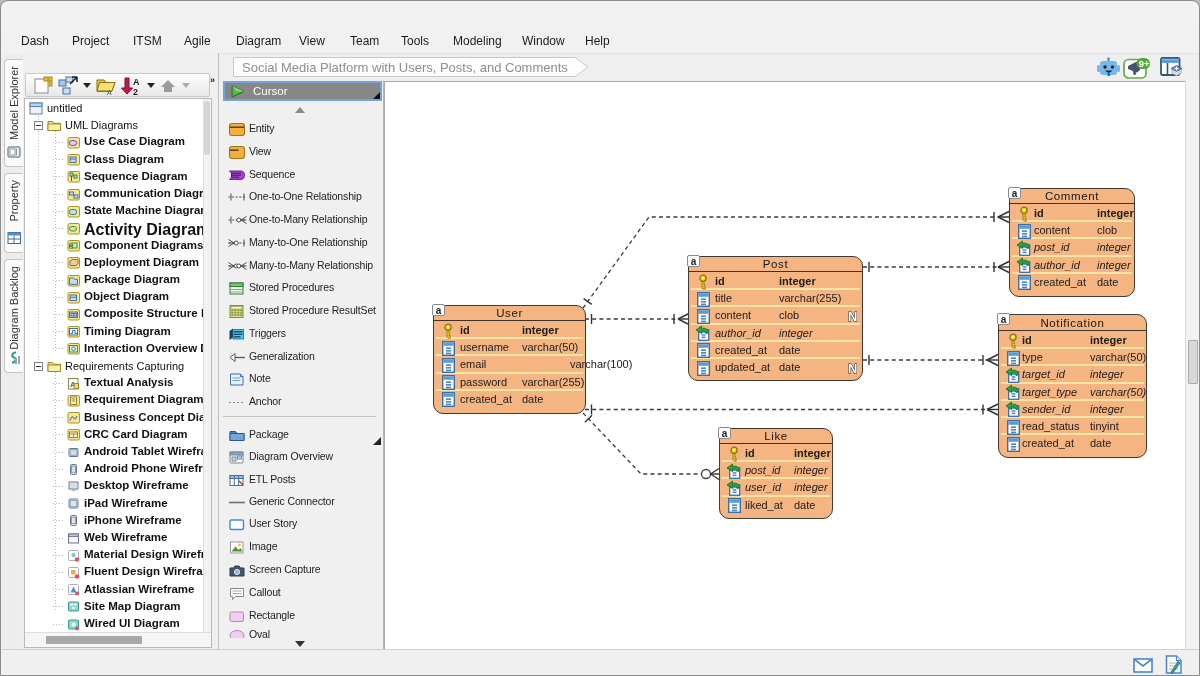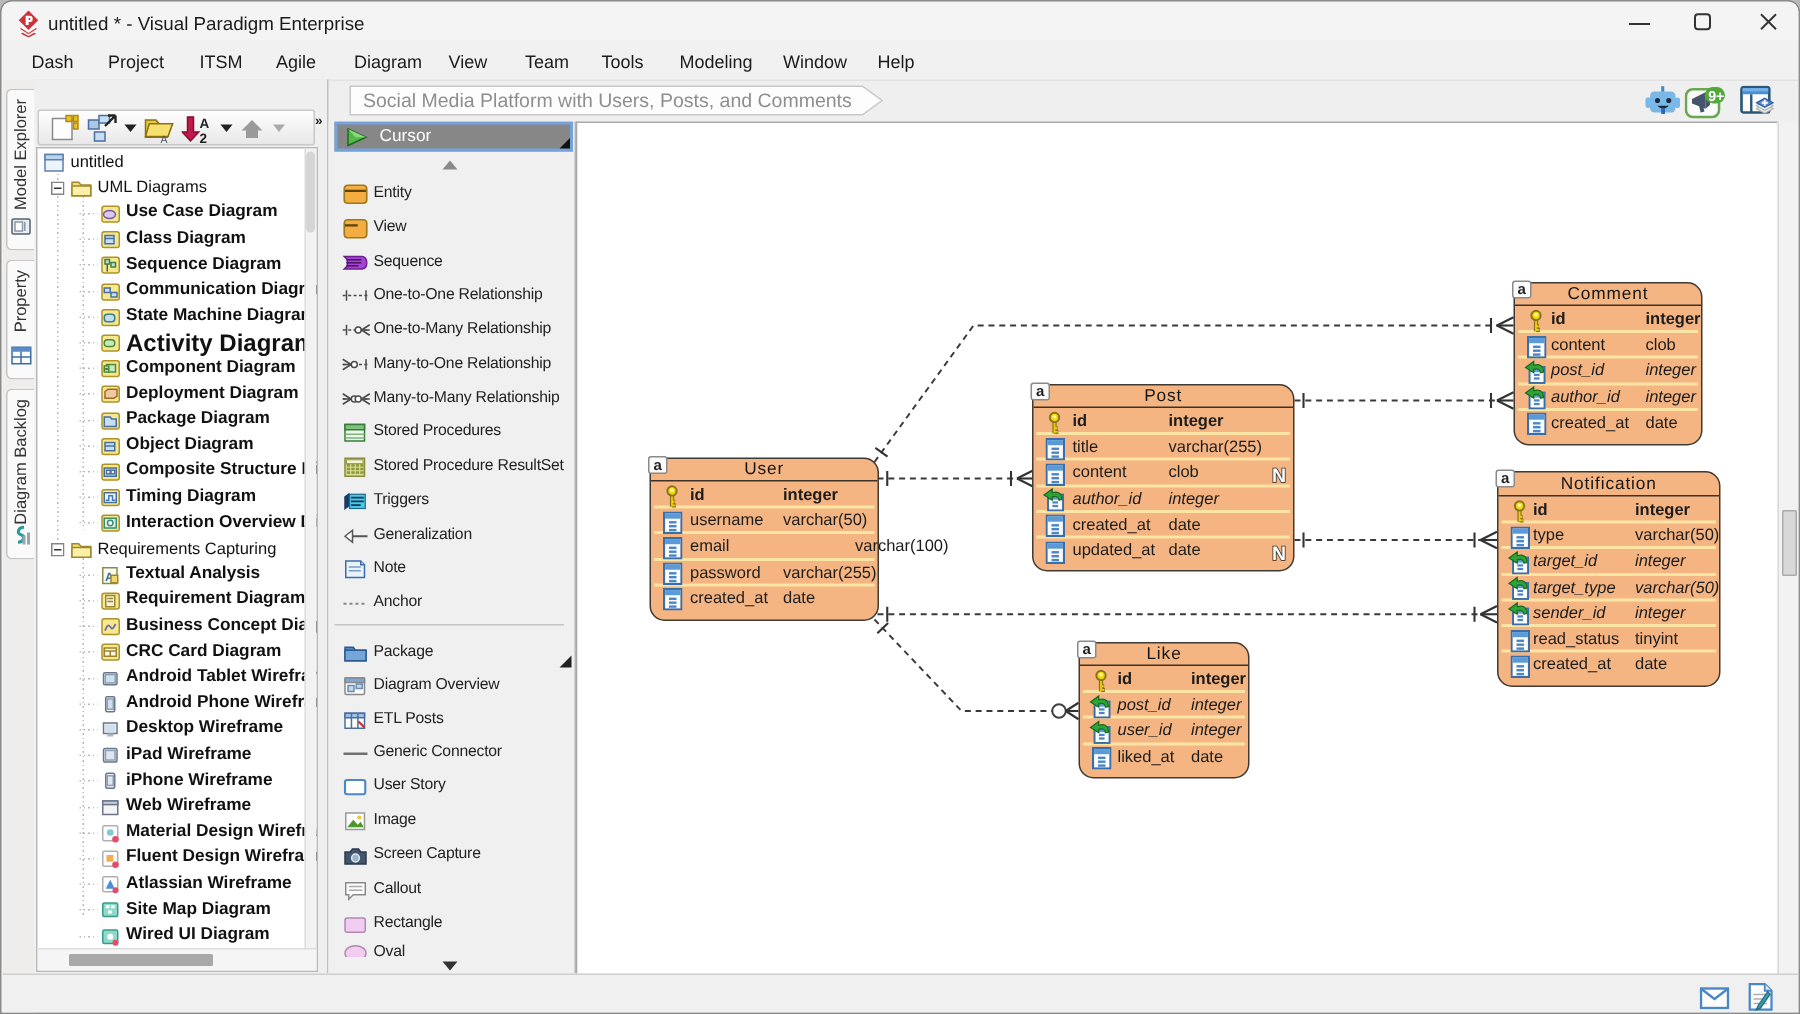--- a/index.html
+++ b/index.html
@@ -46,37 +46,20 @@
 .erow { position:absolute; left:2px; right:2px; font-size:11px; color:#1c1c1c; }
 .erow.sep { border-bottom:2px solid #fae5a4; }
 .erow .nm { position:absolute; }
 .erow .tp { position:absolute; }
 .erow svg.cic { position:absolute; }
 .abadge { position:absolute; left:-2px; top:-2.5px; width:13px; height:12px; background:#fcfcfc; border:1px solid #8a8a8a; border-radius:2px; font-size:10px; font-weight:bold; color:#222; text-align:center; line-height:11px; }
 </style>
 </head>
 <body>
 <div id="win">
-  <div id="titlebar">
-    <svg width="16" height="18" style="position:absolute;left:9px;top:5px" viewBox="0 0 16 18">
-      <path d="M8 12 L13 15.5 L8 18 L3 15.5 Z" fill="#cf3339"></path>
-      <path d="M8 10 L14 13.5 L8 17 L2 13.5 Z" fill="#f6f6f6"></path>
-      <path d="M8 8.5 L13.7 12.2 L8 15.8 L2.3 12.2 Z" fill="#cf3339"></path>
-      <path d="M8 7 L14 11 L8 15 L2 11 Z" fill="#f6f6f6"></path>
-      <path d="M8 0 L14.5 6.5 L8 13 L1.5 6.5 Z" fill="#cf3339"></path>
-      <path d="M6.1 3.5 h2.6 a2.1 2.1 0 0 1 0 4.2 h-0.6 v2 h-2 Z M8.1 5 v1.4 h0.5 a0.7 0.7 0 0 0 0-1.4 Z" fill="#fff"></path>
-    </svg>
-    <span id="titletext">untitled * - Visual Paradigm Enterprise</span>
-    <svg width="140" height="20" style="position:absolute;left:1055px;top:3px" viewBox="0 0 140 20">
-      <line x1="29" y1="11" x2="43" y2="11" stroke="#333" stroke-width="1.3"></line>
-      <rect x="73" y="4.5" width="10" height="10" rx="2" fill="none" stroke="#333" stroke-width="1.3"></rect>
-      <line x1="117" y1="4.5" x2="127" y2="14.5" stroke="#333" stroke-width="1.3"></line>
-      <line x1="127" y1="4.5" x2="117" y2="14.5" stroke="#333" stroke-width="1.3"></line>
-    </svg>
-  </div>
   <div id="menubar">
     <span class="mi" style="left:19px">Dash</span>
     <span class="mi" style="left:70px">Project</span>
     <span class="mi" style="left:131px">ITSM</span>
     <span class="mi" style="left:182px">Agile</span>
     <span class="mi" style="left:234px">Diagram</span>
     <span class="mi" style="left:297px">View</span>
     <span class="mi" style="left:348px">Team</span>
     <span class="mi" style="left:399px">Tools</span>
     <span class="mi" style="left:451px">Modeling</span>
@@ -252,21 +235,21 @@
           <b style="position:absolute;left:59px;top:1.5px;font-size:16px">Activity Diagram</b>
         </div>
 <div class="trow" style="top:138.1px;width:100%">
           <div style="position:absolute;left:28px;top:8px;width:12px;height:1px;background-image:repeating-linear-gradient(90deg,#bbb 0 1px,transparent 1px 3px)"></div>
           <svg style="position:absolute;left:41px;top:1px" width="15" height="15" viewBox="0 0 15 15">
             <rect x="2" y="2.5" width="11.5" height="10.5" rx="1.5" fill="#f5e98f" stroke="#ac9227"></rect>
             <rect x="5" y="5" width="6" height="5" fill="#c6e8bc" stroke="#4c8a3c"></rect>
             <rect x="3.5" y="6" width="3" height="1.6" fill="#fff" stroke="#4c8a3c"></rect>
             <rect x="3.5" y="8.4" width="3" height="1.6" fill="#fff" stroke="#4c8a3c"></rect>
           </svg>
-          <b style="position:absolute;left:59px;top:1.5px;font-size:11.5px">Component Diagram</b>
+          <b style="position:absolute;left:59px;top:1.5px;font-size:11.5px">Component Diagrams</b>
         </div>
 <div class="trow" style="top:155.3px;width:100%">
           <div style="position:absolute;left:28px;top:8px;width:12px;height:1px;background-image:repeating-linear-gradient(90deg,#bbb 0 1px,transparent 1px 3px)"></div>
           <svg style="position:absolute;left:41px;top:1px" width="15" height="15" viewBox="0 0 15 15">
             <rect x="2" y="2.5" width="11.5" height="10.5" rx="1.5" fill="#f5e98f" stroke="#ac9227"></rect>
             <path d="M4 6 l2-1.5 h6 v4.5 l-2 1.5 h-6 Z" fill="#f0c9a0" stroke="#9e6a2a"></path>
           </svg>
           <b style="position:absolute;left:59px;top:1.5px;font-size:11.5px">Deployment Diagram</b>
         </div>
 <div class="trow" style="top:172.5px;width:100%">

